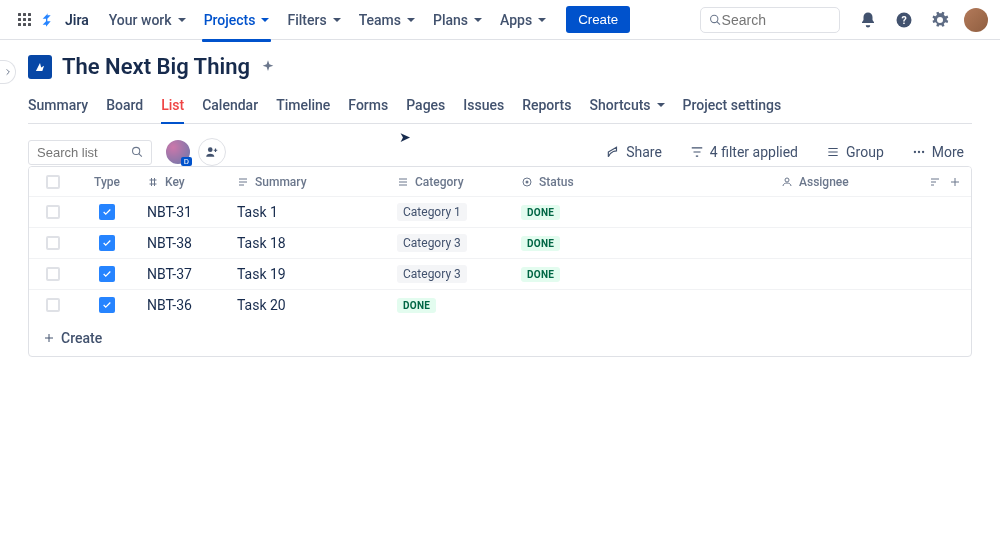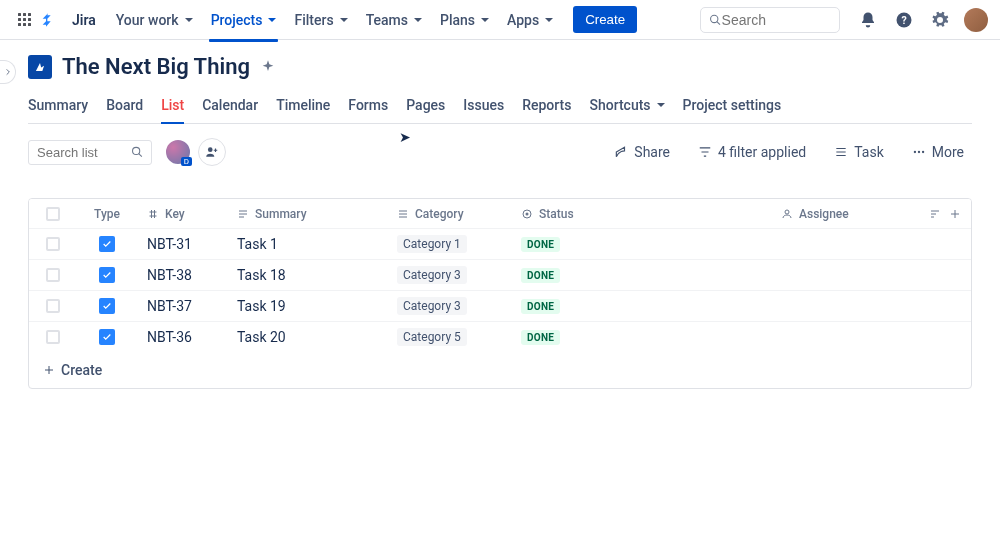--- a/index.html
+++ b/index.html
@@ -3,21 +3,21 @@
 <meta charset="utf-8">
 <style>
 * { box-sizing: border-box; margin: 0; padding: 0; }
 body { font-family: -apple-system, BlinkMacSystemFont, "Segoe UI", Roboto, sans-serif; font-size: 14px; color: #172B4D; background: #fff; width: 1000px; height: 538px; overflow: hidden; }
 
 
 .topnav { display: flex; align-items: center; height: 40px; padding: 0 12px; border-bottom: 1px solid #dfe1e6; gap: 4px; }
 .app-switcher { width: 24px; height: 24px; display: flex; align-items: center; justify-content: center; cursor: pointer; color: #505258; }
 .dots9 { display: grid; grid-template-columns: repeat(3,3px); grid-template-rows: repeat(3,3px); gap: 2px; }
 .dots9 span { width: 3px; height: 3px; background: #505258; border-radius: 0.5px; }
-.jira-logo { display: flex; align-items: center; gap: 16px; font-weight: 600; color: #253858; margin-right: 8px; cursor: pointer; }
+.jira-logo { display: flex; align-items: center; gap: 9px; font-weight: 600; color: #253858; margin-right: 8px; cursor: pointer; }
 .jira-mark { color: #2684FF; }
 .nav-items { display: flex; align-items: center; gap: 2px; }
 .nav-item { display: flex; align-items: center; gap: 4px; padding: 6px 8px; color: #42526E; font-weight: 500; cursor: pointer; border-radius: 3px; position: relative; }
 .nav-item.active { color: #0052CC; }
 .nav-item.active::after { content:''; position:absolute; left:6px; right:6px; bottom:-8px; height:3px; background:#0052CC; border-radius:1px; }
 .chev { width: 0; height: 0; border-left: 4px solid transparent; border-right: 4px solid transparent; border-top: 4px solid #42526E; margin-left: 2px; }
 .nav-item.active .chev { border-top-color: #0052CC; }
 .create-btn { background: #0052CC; color: #fff; border: none; padding: 6px 12px; border-radius: 3px; font-weight: 500; margin-left: 10px; cursor: pointer; }
 .nav-spacer { flex: 1; }
 .search-box { display: flex; align-items: center; border: 1px solid #dfe1e6; border-radius: 5px; padding: 4px 8px; width: 140px; color: #6B778C; }
@@ -47,21 +47,21 @@
 .list-search { display: flex; align-items: center; border: 1px solid #dfe1e6; border-radius: 3px; padding: 4px 8px; width: 124px; color:#6B778C; }
 .list-search input { border: none; outline: none; width: 100%; font-size: 13px; background:transparent; }
 .avatars { display: flex; align-items: center; }
 .avatar-pair { width: 28px; height: 28px; border-radius: 50%; background: radial-gradient(circle at 30% 30%, #c7a, #67a); border: 2px solid #fff; position: relative; }
 .avatar-pair .badge { position:absolute; bottom:-2px; right:-2px; background:#0052CC; color:#fff; font-size:8px; padding:0 3px; border-radius:2px; }
 .add-person { width: 28px; height: 28px; border: 1px solid #dfe1e6; border-radius: 50%; margin-left: 6px; display:flex; align-items:center; justify-content:center; cursor:pointer; color:#42526E; }
 .toolbar-spacer { flex: 1; }
 .toolbar-btn { display: flex; align-items: center; gap: 6px; color: #42526E; padding: 4px 8px; cursor:pointer; font-weight:400; }
 
 
-.table-wrap { margin-top: 32px; border: 1px solid #dfe1e6; border-radius: 4px; overflow: hidden; }
+.table-wrap { margin-top: 0; border: 1px solid #dfe1e6; border-radius: 4px; overflow: hidden; }
 .row { display: flex; align-items: center; border-bottom: 1px solid #f1f2f4; min-height: 30px; }
 .row.header { background: #fff; color: #6B778C; font-size: 12px; font-weight: 500; }
 .row:last-child { border-bottom: none; }
 .cell { padding: 6px 10px; display: flex; align-items: center; gap: 6px; box-sizing: border-box; }
 .c-check { width: 48px; justify-content: center; }
 .c-type { width: 60px; justify-content: center; }
 .c-key { width: 90px; }
 .c-summary { width: 160px; }
 .c-category { width: 124px; }
 .c-status { width: 260px; }
@@ -228,21 +228,21 @@
     <div class="toolbar-btn">
       <svg width="14" height="14" viewBox="0 0 24 24">
           <path d="M3 5h18M6 12h12M10 19h4" stroke="currentColor" stroke-width="2"></path>
         </svg>
       <span>4 filter applied</span>
     </div>
     <div class="toolbar-btn">
       <svg width="14" height="14" viewBox="0 0 24 24">
           <path d="M4 6h16M4 12h16M4 18h16" stroke="currentColor" stroke-width="2"></path>
         </svg>
-      <span>Task</span>
+      <span>Group</span>
     </div>
     <div class="toolbar-btn">
       <svg width="14" height="14" viewBox="0 0 24 24">
           <circle cx="5" cy="12" r="2" fill="currentColor"></circle>
           <circle cx="12" cy="12" r="2" fill="currentColor"></circle>
           <circle cx="19" cy="12" r="2" fill="currentColor"></circle>
         </svg>
       <span>More</span>
     </div>
   </div>
@@ -368,23 +368,20 @@
           </div>
     <div class="cell c-type">
             <div class="type-badge">
               <svg width="10" height="10" viewBox="0 0 24 24">
                 <path d="M4 12l5 5L20 6" stroke="#fff" stroke-width="3" fill="none"></path>
               </svg>
             </div>
           </div>
     <div class="cell c-key">NBT-36</div>
     <div class="cell c-summary">Task 20</div>
-    <div class="cell c-category">
-            <span class="cat-tag">Category 5</span>
-          </div>
     <div class="cell c-status">
             <span class="status-tag">DONE</span>
           </div>
     <div class="cell c-assignee"></div>
     <div class="cell c-actions"></div>
         </div>
       </div>
 
     <div class="create-row">
       <svg width="12" height="12" viewBox="0 0 24 24">

